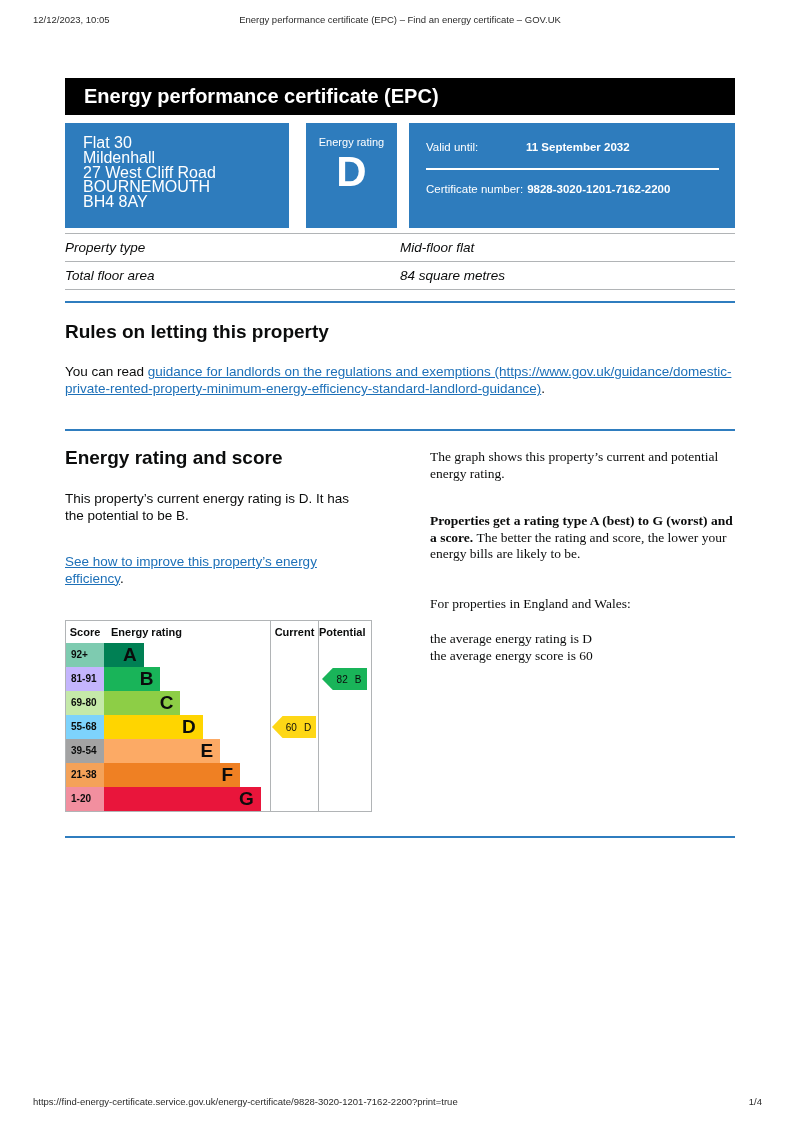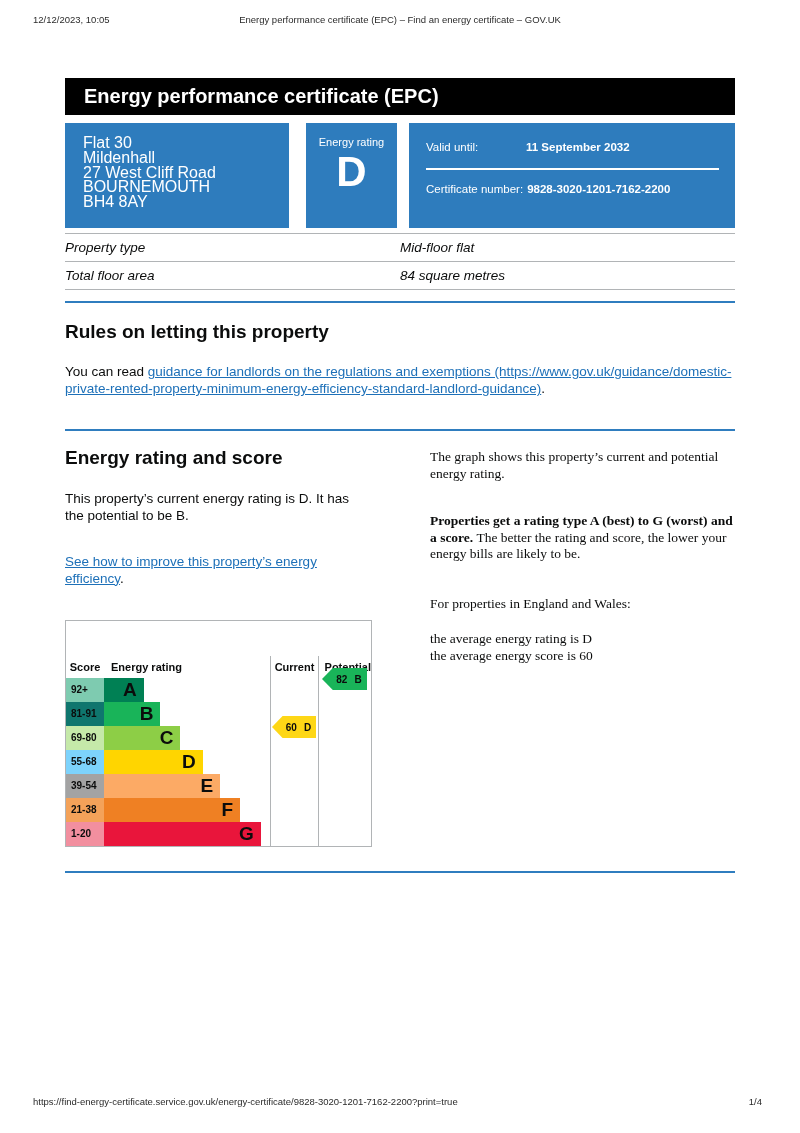--- a/index.html
+++ b/index.html
@@ -69,34 +69,34 @@
   .col-left p, .col-right p{line-height:16.5px;}
   .p-current-rating{margin-top:22px;width:300px;}
   .p-improve{margin-top:30px;width:300px;}
   .p-right-1{margin-top:2px;}
   .p-right-2{margin-top:31px;}
   .p-right-3{margin-top:33px;}
   .p-right-4{margin-top:19px;}
 
   
   .chart{position:relative;width:307px;margin-top:33px;border:1px solid var(--border-grey);background:#fff;}
-  .chart-head{display:flex;height:22px;font-size:11px;font-weight:bold;margin-top:35px;}
+  .chart-head{display:flex;height:22px;font-size:11px;font-weight:bold;}
   .ch-score{width:38px;text-align:center;line-height:22px;}
   .ch-rating{width:166px;padding-left:7px;line-height:22px;}
   .ch-current{width:48px;text-align:center;line-height:22px;border-left:1px solid var(--border-grey);}
-  .ch-potential{width:53px;text-align:right;line-height:22px;border-left:1px solid var(--border-grey);}
+  .ch-potential{width:53px;text-align:left;line-height:22px;border-left:1px solid var(--border-grey);}
   .band-row{display:flex;height:24px;}
   .score-cell{width:38px;font-size:10px;font-weight:bold;line-height:24px;padding-left:5px;}
   .bar-area{width:166px;}
   .bar{height:24px;display:flex;align-items:center;justify-content:flex-end;padding-right:7px;font-weight:bold;font-size:19px;}
   .cur-cell{width:48px;border-left:1px solid var(--border-grey);}
   .pot-cell{width:53px;border-left:1px solid var(--border-grey);}
   .arrow{
     position:absolute;height:22px;display:flex;align-items:center;justify-content:center;
-    column-gap:7px;font-size:10px;font-weight:bold;padding-left:9px;
+    column-gap:7px;font-size:10px;font-weight:normal;padding-left:9px;
     clip-path:polygon(0 50%, 24% 0, 100% 0, 100% 100%, 24% 100%);
   }
 </style>
 </head>
 <body>
 
 <div class="chrome-top">
   <span class="chrome-date">12/12/2023, 10:05</span>
   <span class="chrome-title">Energy performance certificate (EPC) – Find an energy certificate – GOV.UK</span>
 </div>
@@ -163,21 +163,21 @@
         <div id="chart-rows">
             <div class="band-row">
               <div class="score-cell" style="background: rgb(126, 203, 176);">92+</div>
               <div class="bar-area">
                 <div class="bar" style="width: 24%; background: rgb(0, 128, 84);">A</div>
               </div>
               <div class="cur-cell"></div>
               <div class="pot-cell"></div>
             </div>
             <div class="band-row">
-              <div class="score-cell" style="background: #0f766e;">81-91</div>
+              <div class="score-cell" style="background: #c4b5fd;">81-91</div>
               <div class="bar-area">
                 <div class="bar" style="width: 34%; background: rgb(25, 180, 89);">B</div>
               </div>
               <div class="cur-cell"></div>
               <div class="pot-cell"></div>
             </div>
             <div class="band-row">
               <div class="score-cell" style="background: rgb(197, 233, 169);">69-80</div>
               <div class="bar-area">
                 <div class="bar" style="width: 46%; background: rgb(141, 206, 70);">C</div>

